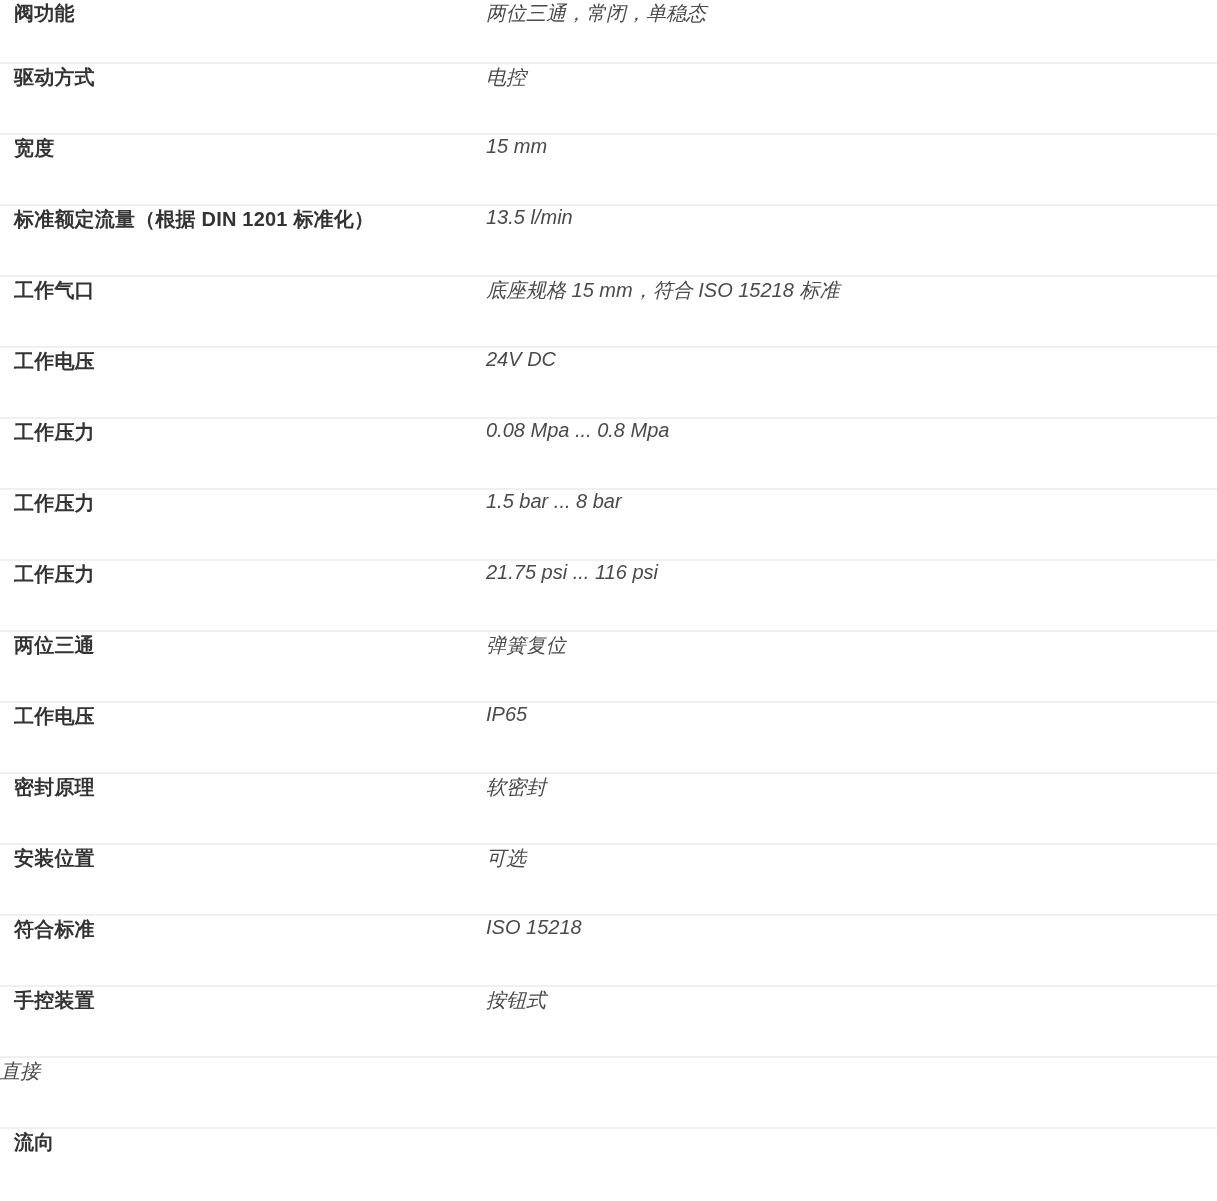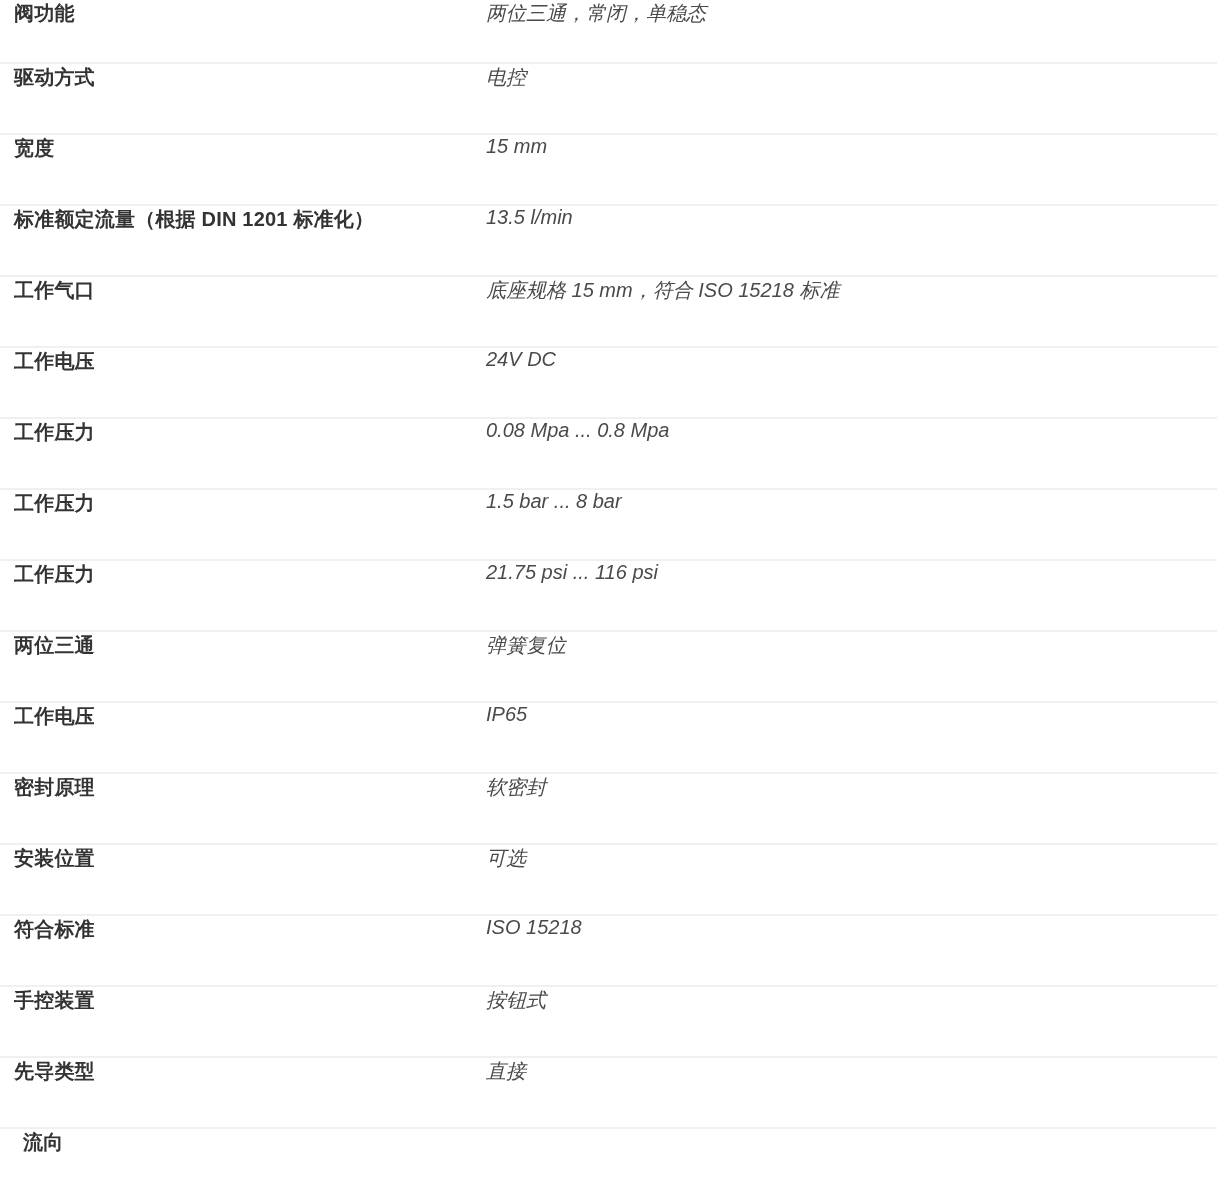--- a/index.html
+++ b/index.html
@@ -10,21 +10,21 @@
   .spec-table {
     width: 1217px;
     background: var(--background, #ffffff);
   }
   .spec-row {
     display: flex;
     height: 71px;
     border-bottom: 2px solid var(--divider, #f0f0f0);
   }
   .spec-row:first-child { height: 64px; }
-  .spec-row:last-child { height: 69px; border-bottom: none; padding-left: 9px; }
+  .spec-row:last-child { height: 69px; border-bottom: none; }
   .spec-label {
     width: 486px;
     padding-left: 14px;
     padding-right: 20px;
     font-size: 20px;
     font-weight: bold;
     color: var(--label_color, #333333);
     letter-spacing: 0.2px;
   }
   .spec-value {
@@ -110,21 +110,20 @@
     <div class="spec-label">符合标准</div>
     <div class="spec-value">ISO 15218</div>
   </div>
 
   <div class="spec-row">
     <div class="spec-label">手控装置</div>
     <div class="spec-value">按钮式</div>
   </div>
 
   <div class="spec-row">
-    <div class="spec-label">先导类型</div>
     <div class="spec-value">直接</div>
   </div>
 
   <div class="spec-row">
     <div class="spec-label">流向</div>
   </div>
 
 </div>
 
 </body></html>

